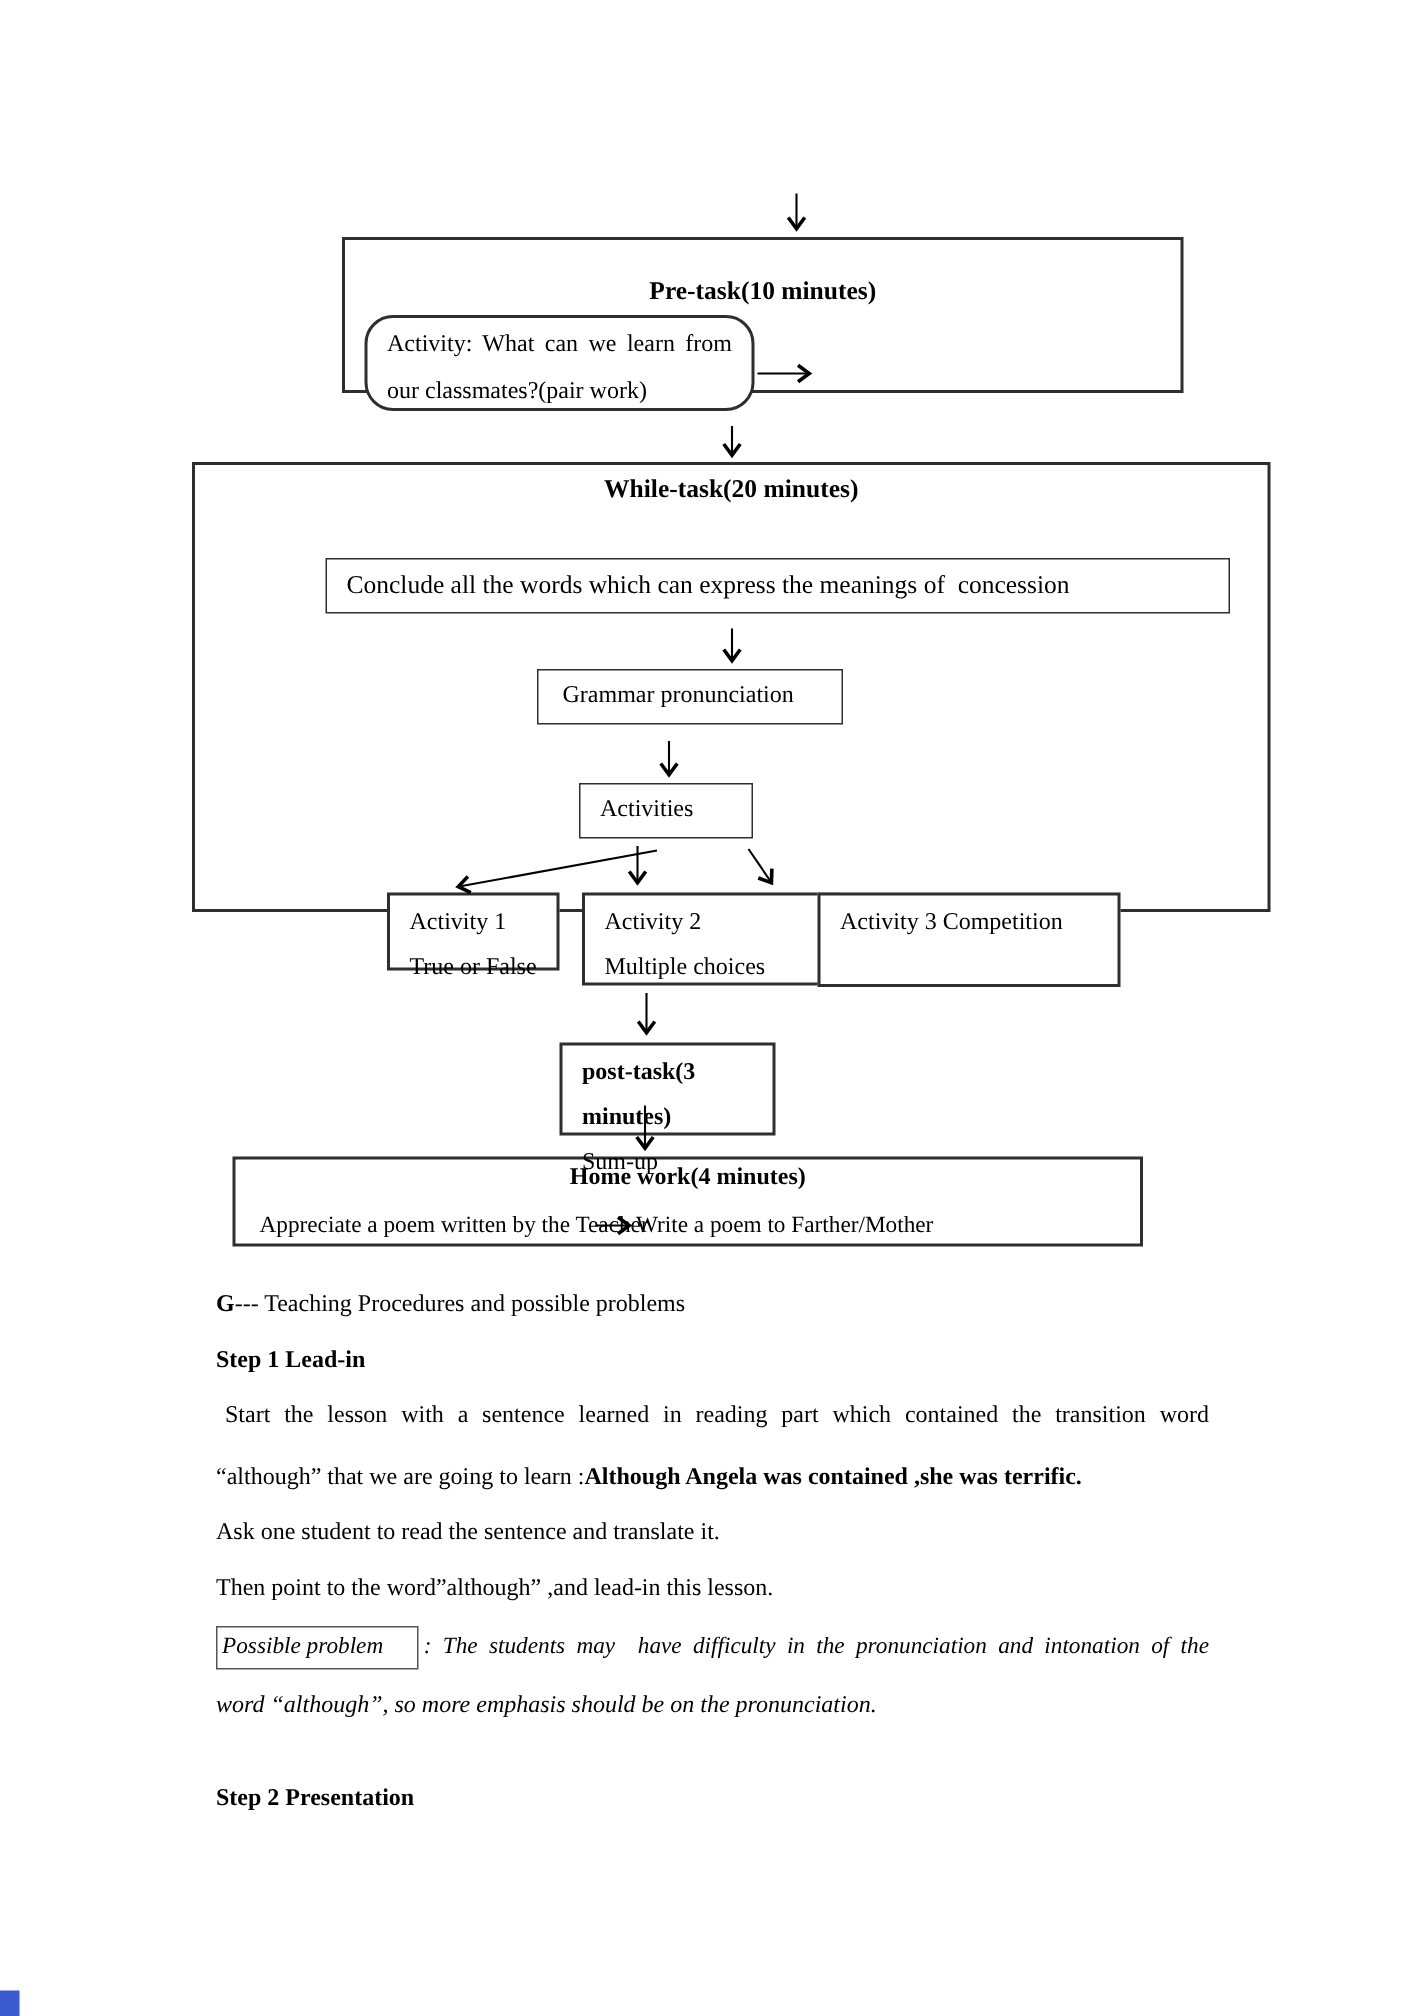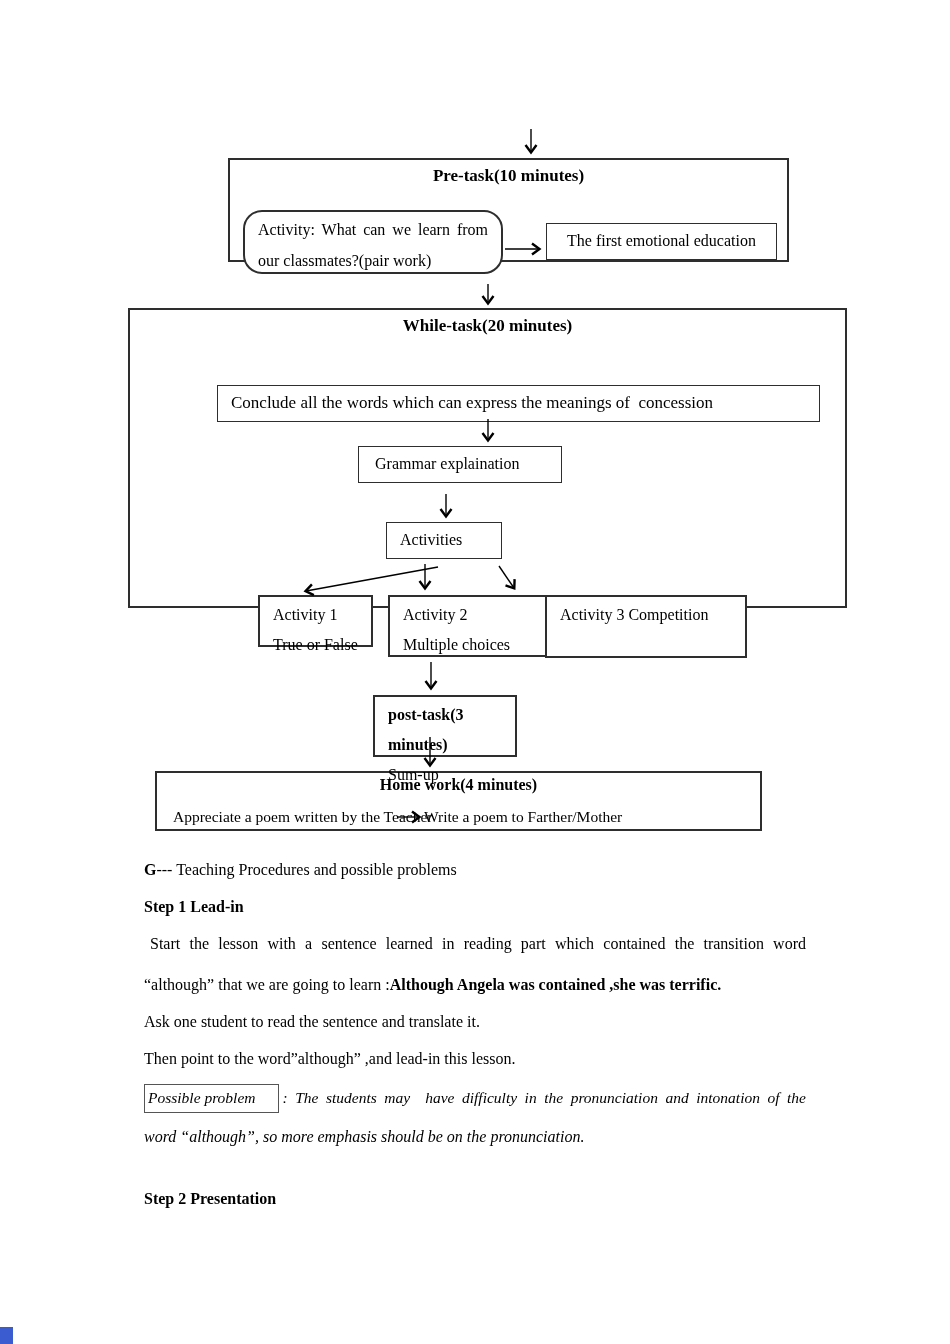--- a/index.html
+++ b/index.html
@@ -13,54 +13,53 @@
   }
   .box.thin { border-width:1.5px; }
   .box-title { font-weight:bold; text-align:center; font-size:17px; }
   .twoline { line-height:30px; padding:3px 0 0 13px; }
   .arrow-layer { position:absolute; left:0; top:0; z-index:5; pointer-events:none; }
   .justify-line { text-align:justify; text-align-last:justify; white-space:nowrap; }
   .bodyline { position:absolute; left:144px; width:662px; font-size:16px; line-height:24px; z-index:1; }
   .bold { font-weight:bold; }
   .italic { font-style:italic; }
   .pp-box { display:inline-block; border:1px solid #555; padding:1px 22px 2px 3px; margin-right:4px; }
-  .pre { white-space:pre;margin-top:13px; }
+  .pre { white-space:pre; }
   .hw-text { position:absolute; font-size:15.5px; z-index:3; }
   .corner-mark { position:absolute; left:0px; top:1327px; width:13px; height:17px; background:#3b5bd0; z-index:6; }
 </style>
 </head>
 <body>
 
 <div class="page">
 
   <div class="box" style="left:228px; top:158px; width:561px; height:104px;">
-    <div class="box-title" style="padding-top:6px;">Pre-task(10 minutes)</div>
+    <div class="box-title" style="padding-top:24px;">Pre-task(10 minutes)</div>
   </div>
 
   <svg style="position:absolute; left:242px; top:199px; z-index:1;" width="14" height="14">
     <rect x="0.5" y="0.5" width="13" height="13" fill="#ffffff" stroke="#9a9a9a"></rect>
     <circle cx="4" cy="4.2" r="2" fill="#e8a33d"></circle>
     <path d="M2,12 L12,2" stroke="#c0504d" stroke-width="1.6" fill="none"></path>
     <path d="M7,12 L10,8 L13,12 Z" fill="#4f81bd"></path>
   </svg>
 
   <div class="box" style="left:243px; top:210px; width:260px; height:64px; line-height:31px; padding:2px 13px 0 13px;border-radius:19px;">
     <div class="justify-line">Activity: What can we learn from</div>
     <div>our classmates?(pair work)</div>
   </div>
 
-  <div class="box thin" style="left:546px; top:223px; width:231px; height:37px; line-height:33px; text-align:center;">The first emotional education</div>
 
   <div class="box" style="left:128px; top:308px; width:719px; height:300px;">
     <div class="box-title" style="padding-top:6px;">While-task(20 minutes)</div>
   </div>
 
   <div class="box thin pre" style="left:217px; top:372px; width:603px; height:37px; line-height:33px; padding-left:13px; font-size:17px; z-index:3;">Conclude all the words which can express the meanings of  concession</div>
 
-  <div class="box thin" style="left:358px; top:446px; width:204px; height:37px; line-height:33px; padding-left:16px; z-index:3;">Grammar explaination</div>
+  <div class="box thin" style="left:358px; top:446px; width:204px; height:37px; line-height:33px; padding-left:16px; z-index:3;">Grammar pronunciation</div>
 
   <div class="box thin" style="left:386px; top:522px; width:116px; height:37px; line-height:33px; padding-left:13px; z-index:3;">Activities</div>
 
   <div class="box twoline" style="left:258px; top:595px; width:115px; height:52px; z-index:3;">
     <div>Activity 1</div>
     <div>True or False</div>
   </div>
 
   <div class="box twoline" style="left:388px; top:595px; width:172px; height:62px; z-index:3;">
     <div>Activity 2</div>

